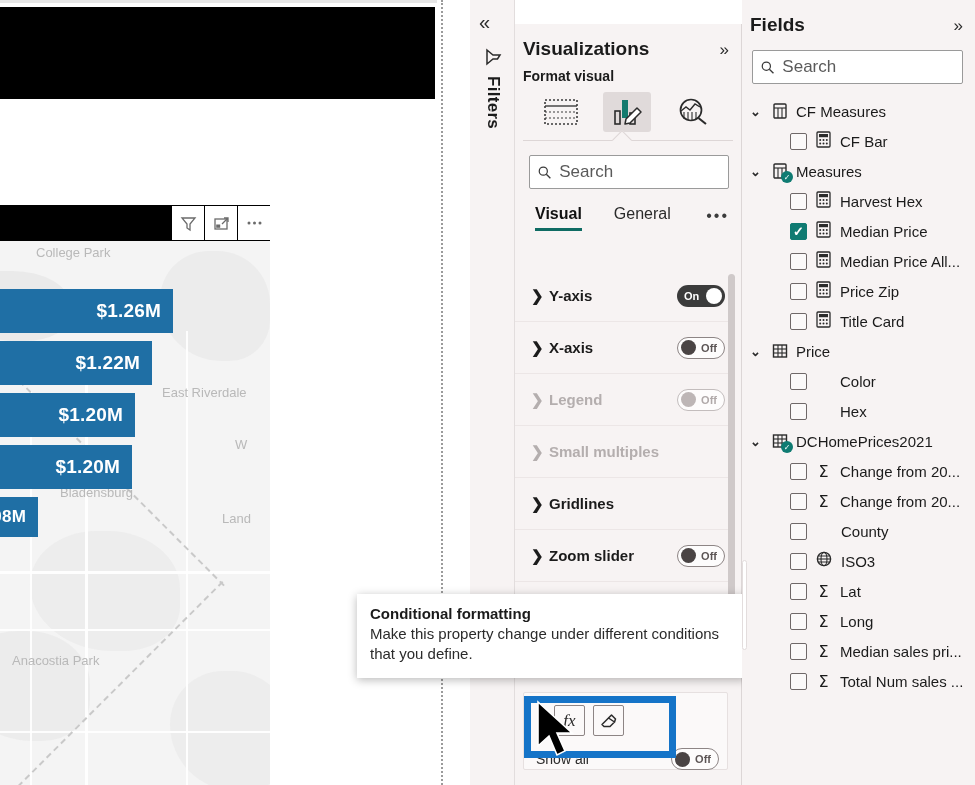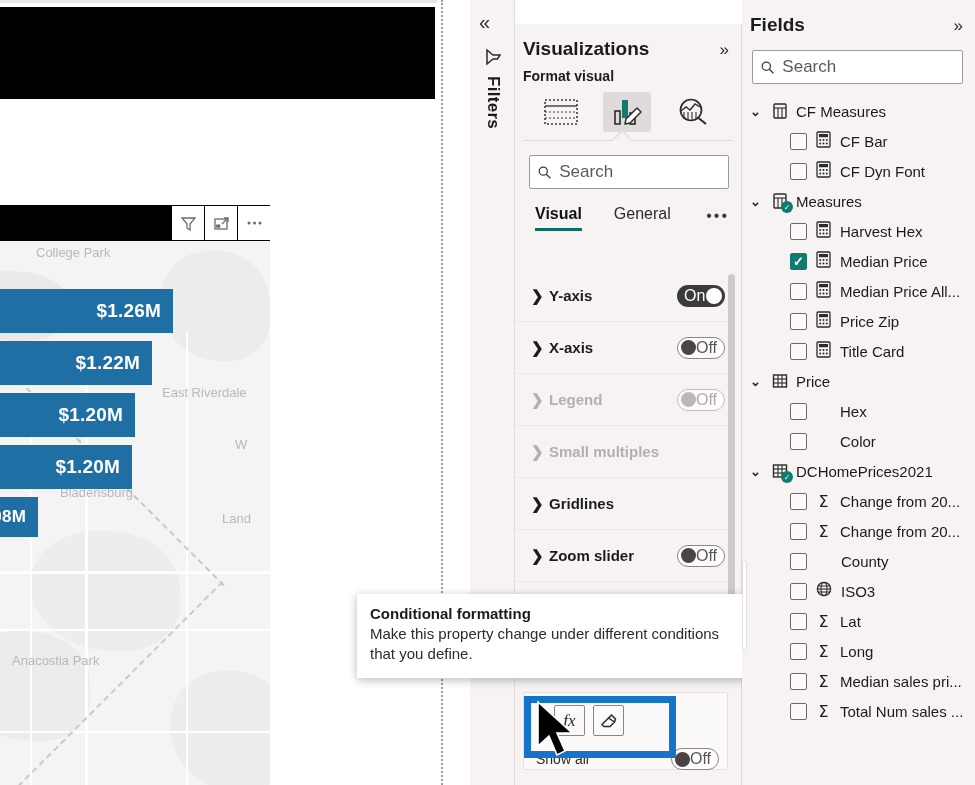--- a/index.html
+++ b/index.html
@@ -180,21 +180,21 @@
     border-bottom: 1px solid #ece6e6;
   }
   .sec-chev { width: 18px; font-size: 15px; color: #1b1b1b; font-weight: bold; }
   .sec-name { font-size: 15px; font-weight: bold; color: #1b1b1b; flex: 1; }
   .section-row.disabled .sec-name,
   .section-row.disabled .sec-chev { color: #b4aeae; font-weight: bold; }
 
   .toggle {
     width: 48px; height: 22px; border-radius: 11px;
     display: flex; align-items: center; position: relative;
-    font-size: 16px; font-weight: normal;
+    font-size: 11px; font-weight: bold;
   }
   .toggle.on { background: #3b3b3b; color: #fff; justify-content: flex-start; padding-left: 7px; }
   .toggle.on .knob {
     position: absolute; right: 3px; width: 16px; height: 16px;
     background: #fff; border-radius: 50%;
   }
   .toggle.off {
     background: #fdfcfc; border: 1px solid #8d8585; color: #5c5555;
     justify-content: flex-end; padding-right: 7px;
   }
@@ -571,34 +571,20 @@
               <rect x="1" y="1" width="13" height="15" rx="1" fill="none" stroke="#2b2b2b" stroke-width="1.3"></rect>
               <rect x="3" y="3" width="9" height="3.2" fill="#2b2b2b"></rect>
               <circle cx="4.2" cy="9" r="1" fill="#2b2b2b"></circle>
               <circle cx="7.5" cy="9" r="1" fill="#2b2b2b"></circle>
               <circle cx="10.8" cy="9" r="1" fill="#2b2b2b"></circle>
               <circle cx="4.2" cy="12.4" r="1" fill="#2b2b2b"></circle>
               <circle cx="7.5" cy="12.4" r="1" fill="#2b2b2b"></circle>
               <circle cx="10.8" cy="12.4" r="1" fill="#2b2b2b"></circle>
             </svg></span>
         <span class="f-label">CF Bar</span>
-      </div>
-      <div class="f-row child">
-        <span class="cb"></span>
-        <span><svg width="15" height="17" viewBox="0 0 15 17">
-              <rect x="1" y="1" width="13" height="15" rx="1" fill="none" stroke="#2b2b2b" stroke-width="1.3"></rect>
-              <rect x="3" y="3" width="9" height="3.2" fill="#2b2b2b"></rect>
-              <circle cx="4.2" cy="9" r="1" fill="#2b2b2b"></circle>
-              <circle cx="7.5" cy="9" r="1" fill="#2b2b2b"></circle>
-              <circle cx="10.8" cy="9" r="1" fill="#2b2b2b"></circle>
-              <circle cx="4.2" cy="12.4" r="1" fill="#2b2b2b"></circle>
-              <circle cx="7.5" cy="12.4" r="1" fill="#2b2b2b"></circle>
-              <circle cx="10.8" cy="12.4" r="1" fill="#2b2b2b"></circle>
-            </svg></span>
-        <span class="f-label">CF Dyn Font</span>
       </div>
 
       <div class="f-row">
         <span class="chev-down">⌄</span>
         <span class="tbl-ico">
           <svg width="18" height="18" viewBox="0 0 18 18">
               <rect x="3" y="2" width="12" height="14" rx="1" fill="none" stroke="#2b2b2b" stroke-width="1.4"></rect>
               <line x1="3" y1="6" x2="15" y2="6" stroke="#2b2b2b" stroke-width="1.1"></line>
               <line x1="7" y1="6" x2="7" y2="16" stroke="#2b2b2b" stroke-width="1.1"></line>
               <line x1="11" y1="6" x2="11" y2="16" stroke="#2b2b2b" stroke-width="1.1"></line>
@@ -687,26 +673,26 @@
               <line x1="2.5" y1="11" x2="15.5" y2="11" stroke="#2b2b2b" stroke-width="1.1"></line>
               <line x1="7" y1="3" x2="7" y2="15" stroke="#2b2b2b" stroke-width="1.1"></line>
               <line x1="11" y1="3" x2="11" y2="15" stroke="#2b2b2b" stroke-width="1.1"></line>
             </svg>
         </span>
         <span class="f-label group">Price</span>
       </div>
       <div class="f-row child-noicon">
         <span class="cb"></span>
         <span style="width:15px"></span>
+        <span class="f-label">Color</span>
+      </div>
+      <div class="f-row child-noicon">
+        <span class="cb"></span>
+        <span style="width:15px"></span>
         <span class="f-label">Hex</span>
-      </div>
-      <div class="f-row child-noicon">
-        <span class="cb"></span>
-        <span style="width:15px"></span>
-        <span class="f-label">Color</span>
       </div>
 
       <div class="f-row">
         <span class="chev-down">⌄</span>
         <span class="tbl-ico">
           <svg width="18" height="18" viewBox="0 0 18 18">
               <rect x="2.5" y="3" width="13" height="12" fill="none" stroke="#2b2b2b" stroke-width="1.4"></rect>
               <line x1="2.5" y1="7" x2="15.5" y2="7" stroke="#2b2b2b" stroke-width="1.1"></line>
               <line x1="2.5" y1="11" x2="15.5" y2="11" stroke="#2b2b2b" stroke-width="1.1"></line>
               <line x1="7" y1="3" x2="7" y2="15" stroke="#2b2b2b" stroke-width="1.1"></line>

